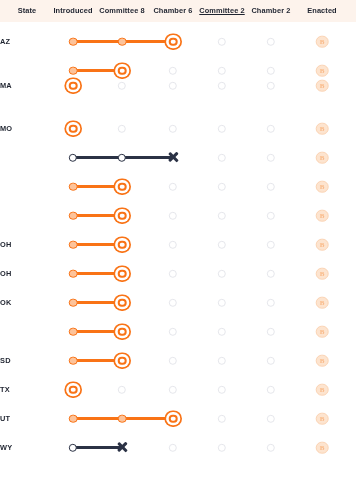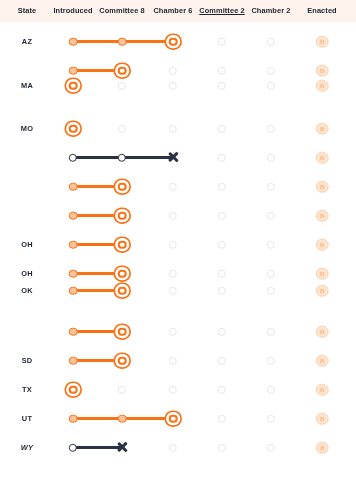--- a/index.html
+++ b/index.html
@@ -19,21 +19,21 @@
   .hdr-cell{
     position:absolute;top:0;height:22px;line-height:22px;
     font-size:7.4px;font-weight:bold;color:#1f2430;
     text-align:center;letter-spacing:.1px;white-space:nowrap;
   }
 
   
   .row{position:absolute;left:0;width:356px;height:29px;}
   .state{
     position:absolute;left:0;top:0;height:29px;line-height:29px;
-    width:54px;text-align:center;
+    width:54px;text-align:left;
     font-size:7.4px;font-weight:bold;color:#1f2430;letter-spacing:.2px;
   }
   .track{position:absolute;left:0;top:0;width:356px;height:29px;}
 
   
   .seg{
     position:absolute;height:3.2px;top:13px;border-radius:2px;
   }
   .seg.on{background:#f97316;}
   .seg.fail{background:#2b3245;height:3.4px;top:12.8px;}
@@ -217,21 +217,21 @@
           <div class="node on" style="left: 73px;"></div>
           <div class="node cur" style="left: 122px;"></div>
           <div class="node off" style="left: 173px;"></div>
           <div class="node off" style="left: 222px;"></div>
           <div class="node off" style="left: 271px;"></div>
           <div class="node ghost" style="left: 322px;">
             <span class="ghost-glyph">B</span>
           </div>
         </div>
       </div>
-      <div class="row" style="top: 276px;">
+      <div class="row" style="top: 288px;">
         <div class="state">OK</div>
         <div class="track">
           <div class="seg on" style="left: 73px; width: 49px;"></div>
           <div class="node on" style="left: 73px;"></div>
           <div class="node cur" style="left: 122px;"></div>
           <div class="node off" style="left: 173px;"></div>
           <div class="node off" style="left: 222px;"></div>
           <div class="node off" style="left: 271px;"></div>
           <div class="node ghost" style="left: 322px;">
             <span class="ghost-glyph">B</span>
@@ -286,21 +286,21 @@
           <div class="node on" style="left: 73px;"></div>
           <div class="node on" style="left: 122px;"></div>
           <div class="node cur" style="left: 173px;"></div>
           <div class="node off" style="left: 222px;"></div>
           <div class="node off" style="left: 271px;"></div>
           <div class="node ghost" style="left: 322px;">
             <span class="ghost-glyph">B</span>
           </div>
         </div>
       </div>
-      <div class="row" style="top: 433px; font-style: italic;">
+      <div class="row" style="top: 433px;">
         <div class="state">WY</div>
         <div class="track">
           <div class="seg fail" style="left: 73px; width: 49px;"></div>
           <div class="node failnode" style="left: 73px;"></div>
           <div class="xmark" style="left: 122px;">
             <span></span>
             <span></span>
           </div>
           <div class="node off" style="left: 173px;"></div>
           <div class="node off" style="left: 222px;"></div>

